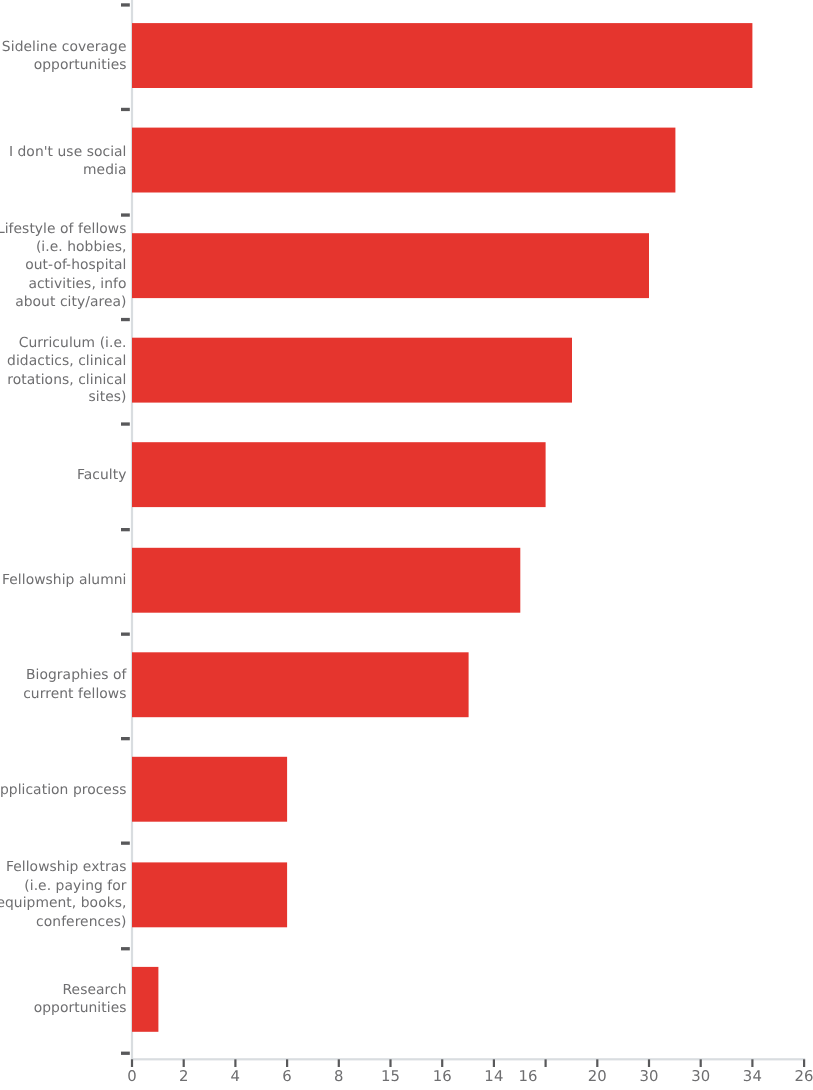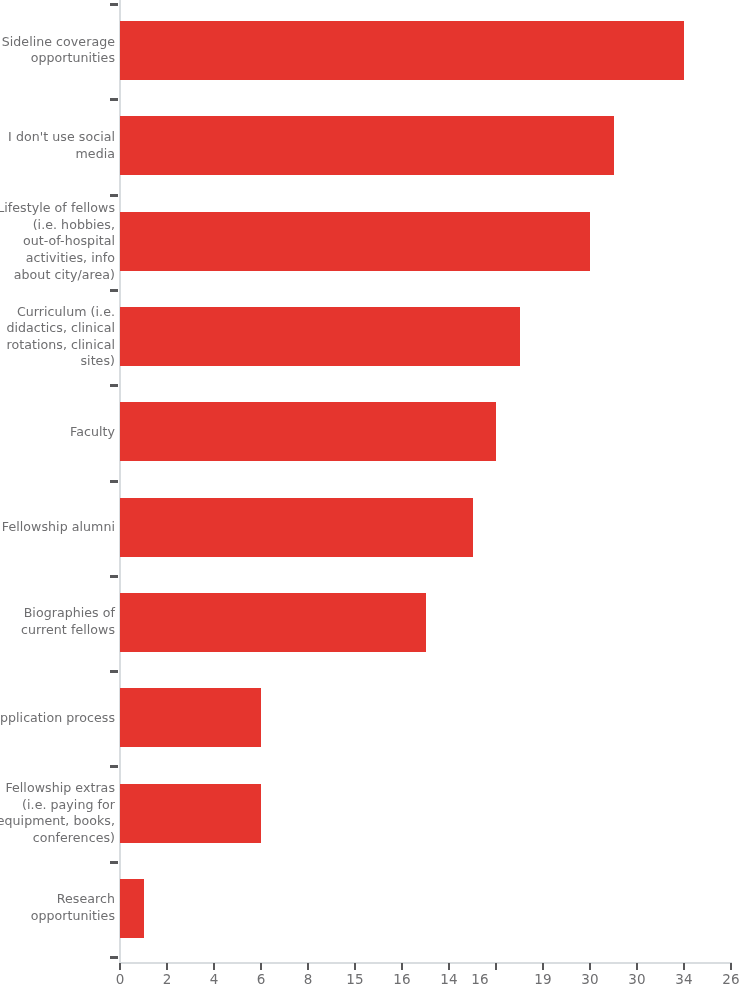--- a/index.html
+++ b/index.html
@@ -128,21 +128,21 @@
   <div id="xticklabels-layer">
       <div class="xtick-label" style="left: 120px;">0</div>
       <div class="xtick-label" style="left: 167px;">2</div>
       <div class="xtick-label" style="left: 214px;">4</div>
       <div class="xtick-label" style="left: 261px;">6</div>
       <div class="xtick-label" style="left: 308px;">8</div>
       <div class="xtick-label" style="left: 355px;">15</div>
       <div class="xtick-label" style="left: 402px;">16</div>
       <div class="xtick-label" style="left: 449px;">14</div>
       <div class="xtick-label" style="left: 480px; text-align: center;">16</div>
-      <div class="xtick-label" style="left: 543px;">19</div>
+      <div class="xtick-label" style="left: 543px;">20</div>
       <div class="xtick-label" style="left: 590px;">30</div>
       <div class="xtick-label" style="left: 637px;">30</div>
       <div class="xtick-label" style="left: 684px;">34</div>
       <div class="xtick-label" style="left: 731px;">26</div>
     </div>
   <div id="catlabels-layer">
       <div class="cat-label" style="top: 50.65px;">Sideline coverage
 opportunities</div>
       <div class="cat-label" style="top: 145.95px;">I don't use social
 media</div>

